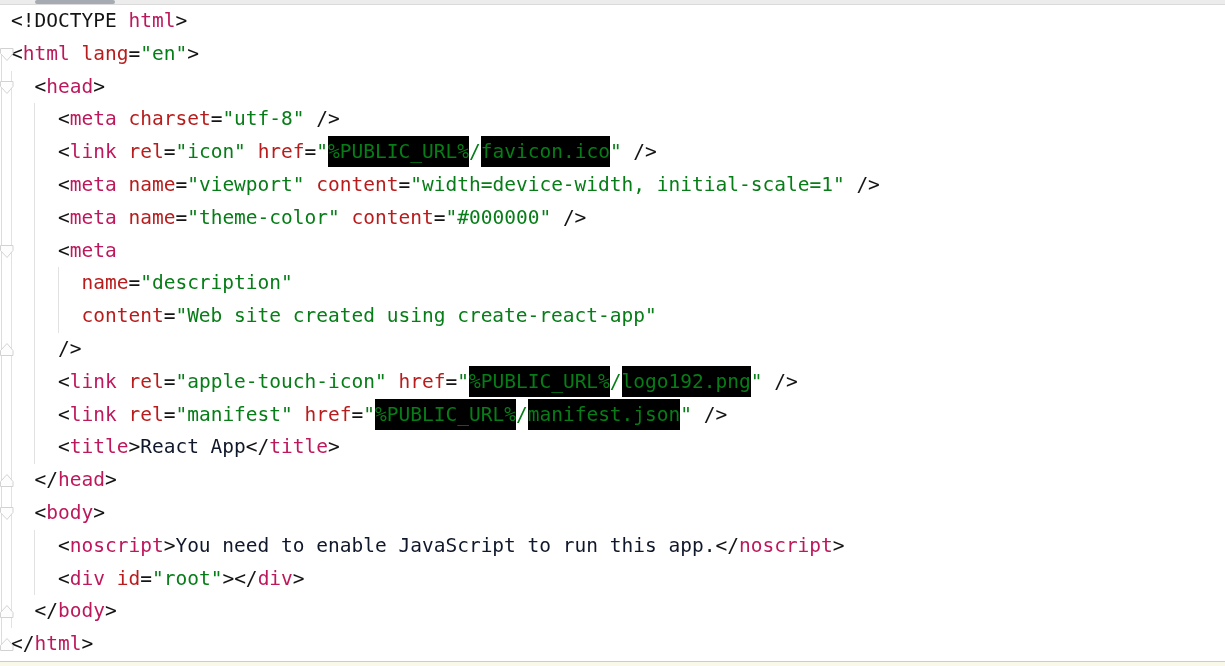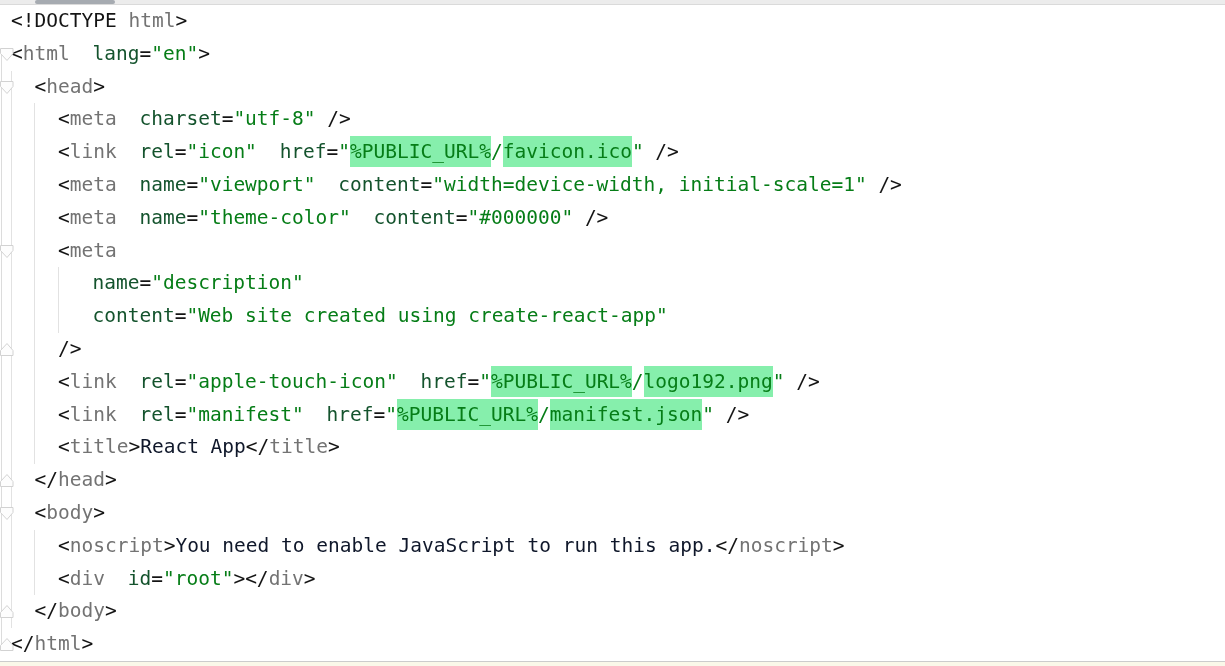--- a/index.html
+++ b/index.html
@@ -32,24 +32,24 @@
     font-size: 19.5px;
     cursor: text;
   }
   .code-line {
     height: 32.8px;
     line-height: 32.8px;
     white-space: pre;
   }
   .tk-p   { color: #141414; }
   .tk-txt { color: #0f172a; }
-  .tk-tag { color: #737373; }
-  .tk-attr{ color: #14532d; margin-left: 11px; }
+  .tk-tag { color: #be185d; }
+  .tk-attr{ color: #b91c1c; }
   .tk-str { color: #067d17; }
-  .tk-shl { color: #067d17; background: #86efac; padding: 4px 0; }
+  .tk-shl { color: #067d17; background: #000000; padding: 4px 0; }
   
   .indent-guide {
     position: absolute; width: 1px; background: #e2e2e2;
   }
   
   .fold-connector {
     position: absolute; left: 1px; width: 1px; background: #dcdcdc;
   }
   .fold-marker { position: absolute; left: 0; width: 14px; height: 13px; }
   .fold-marker svg { display: block; }

